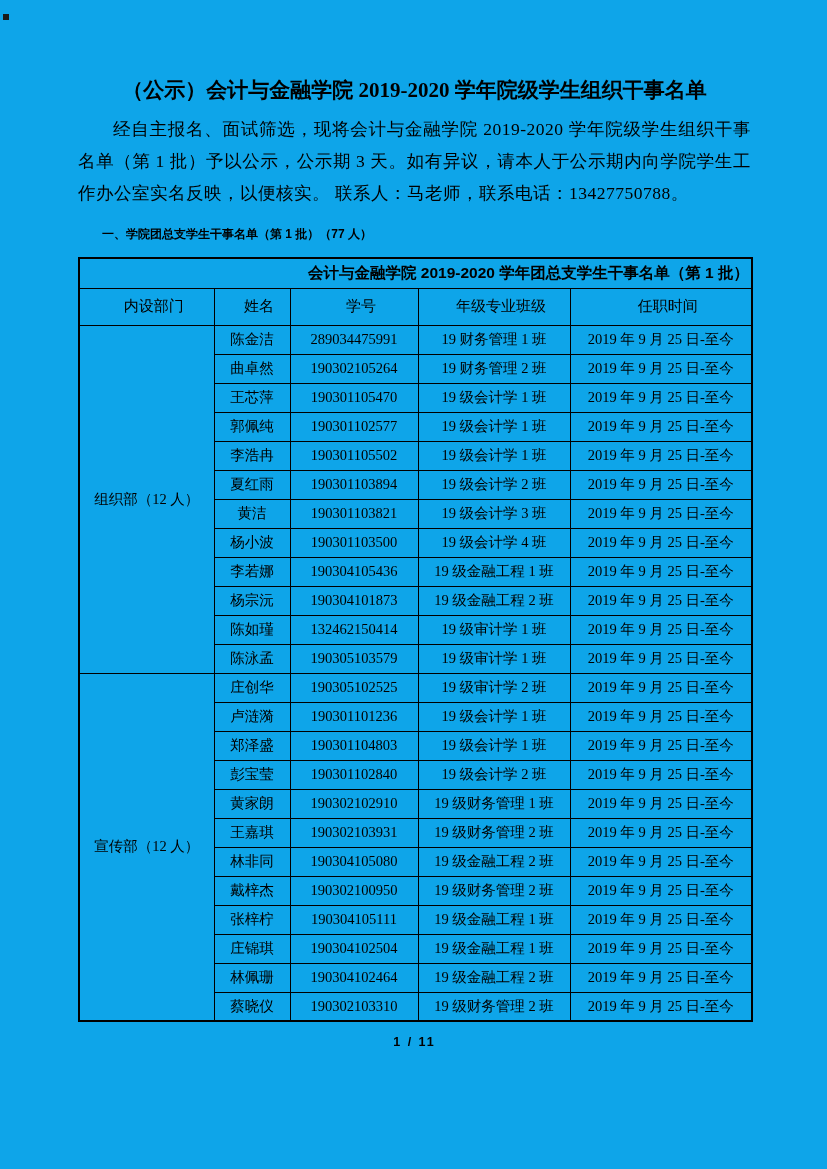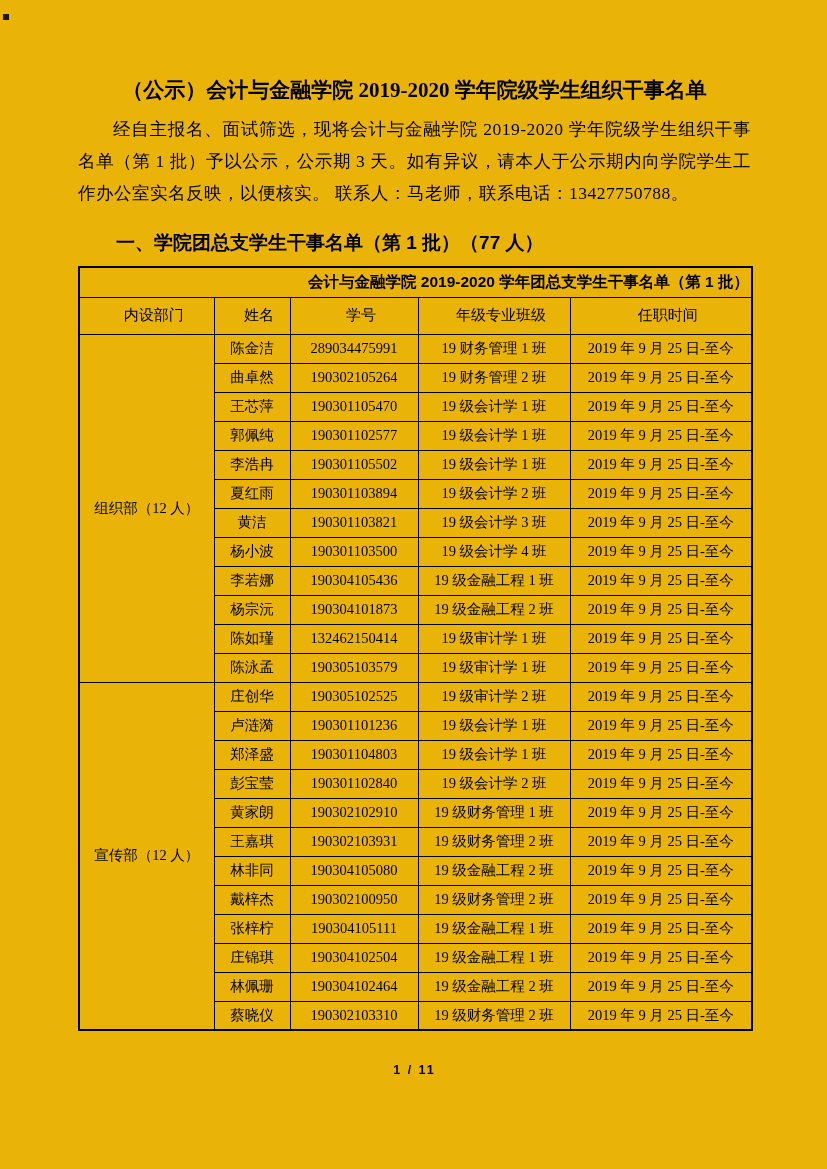--- a/index.html
+++ b/index.html
@@ -2,21 +2,21 @@
 <html><head>
 <meta charset="utf-8">
 <style>
   * { box-sizing: border-box; }
   html, body { margin: 0; padding: 0; background: #ffffff; }
   .page {
     position: relative;
     width: 827px;
     height: 1169px;
     margin: 0 auto;
-    background: #eab308;
+    background: #0ea5e9;
     color: #000000;
     font-family: "Liberation Serif", "DejaVu Serif", serif;
     overflow: hidden;
   }
   .corner-mark {
     position: absolute;
     left: 3px;
     top: 14px;
     width: 6px;
     height: 6px;
@@ -39,25 +39,25 @@
   .intro {
     margin: 4px 0 0 0;
     font-size: 17.5px;
     line-height: 32px;
     text-align: justify;
     text-align-last: left;
     text-indent: 2em;
     letter-spacing: 0.5px;
   }
   .section-heading {
-    margin: 22px 0 11px 0;
+    margin: 13px 0 11px 0;
     padding-left: 2em;
     font-family: "Liberation Sans", "DejaVu Sans", sans-serif;
     font-weight: bold;
-    font-size: 19px;
+    font-size: 12px;
     line-height: 24px;
   }
   table.roster {
     width: 673px;
     border-collapse: collapse;
     border: 2px solid #000000;
     table-layout: fixed;
   }
   table.roster td {
     border: 1px solid #000000;
@@ -81,21 +81,21 @@
     font-size: 15px;
     padding-left: 16px;
   }
   tr.data-row td {
     height: 29px;
     font-size: 14.5px;
     font-family: "Liberation Serif", "DejaVu Serif", serif;
   }
   td.dept-cell { font-size: 14.5px; margin-top: 33px; }
   .page-footer {
-    margin-top: 32px;
+    margin-top: 13px;
     text-align: center;
     font-family: "Liberation Sans", "DejaVu Sans", sans-serif;
     font-weight: bold;
     font-size: 12.5px;
     letter-spacing: 2px;
   }
 </style>
 </head>
 <body>
 

